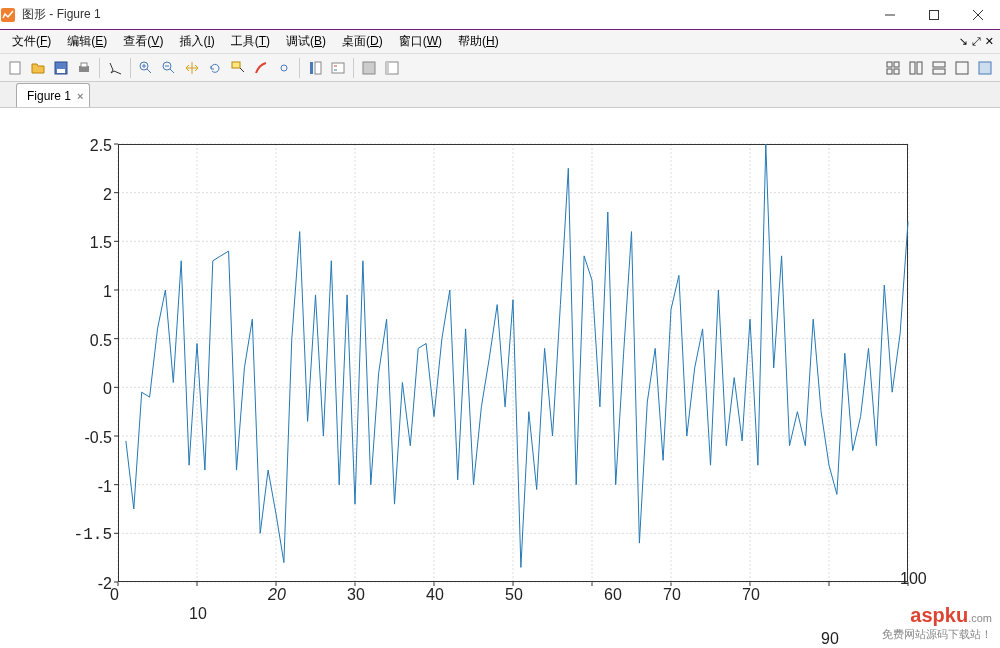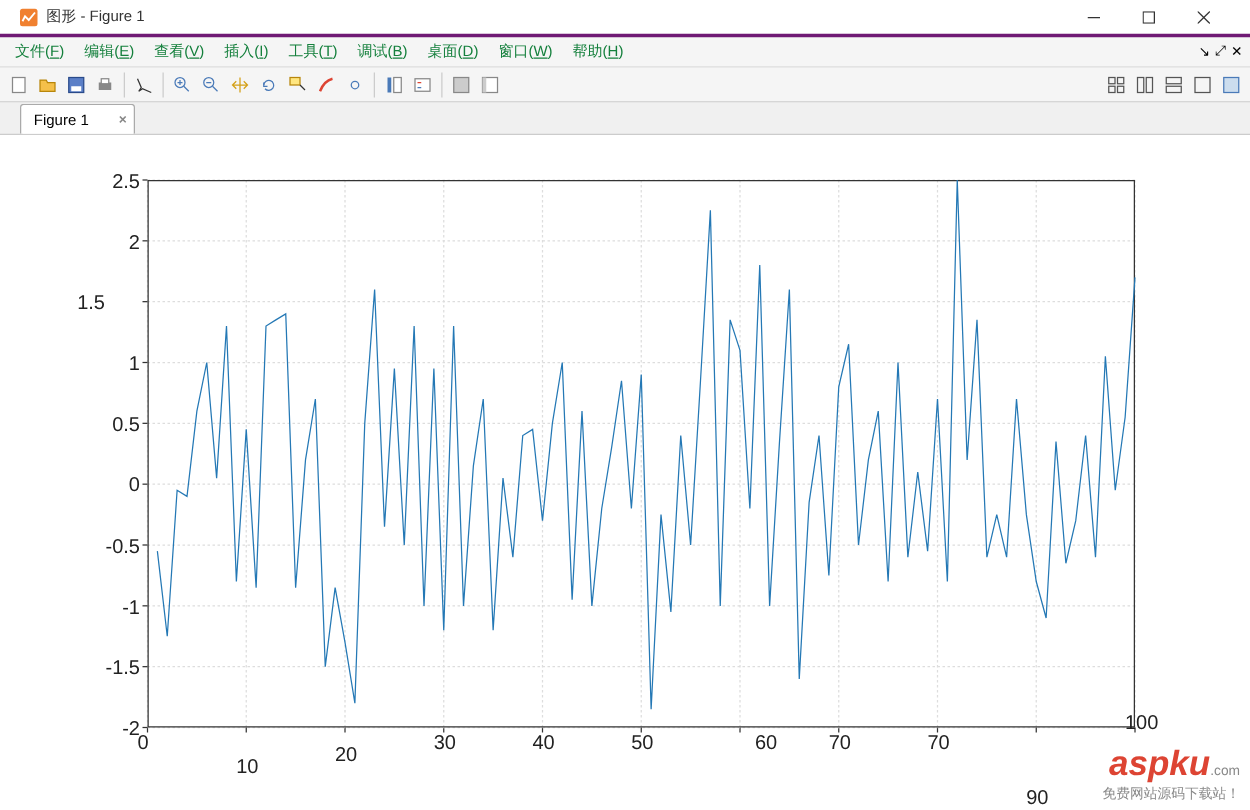--- a/index.html
+++ b/index.html
@@ -1,38 +1,38 @@
 <!DOCTYPE html>
 <html><head>
 <meta charset="utf-8">
 <style>
 * { margin: 0; padding: 0; box-sizing: border-box; }
 body { font-family: "Microsoft YaHei", "Segoe UI", sans-serif; font-size: 12px; background: #f0f0f0; width: 1000px; height: 648px; overflow: hidden; }
-.titlebar { height: 30px; background: #fff; border-bottom: 3px solid #701a75; display: flex; align-items: center; padding: 0 15px; }
+.titlebar { height: 30px; background: #fff; border-bottom: 1px solid #701a75; display: flex; align-items: center; padding: 0 0; }
 .titlebar .app-icon { width: 16px; height: 16px; margin-right: 6px; }
 .titlebar .title-text { flex: 1; font-size: 12px; color: #333; }
 .titlebar .win-btn { width: 44px; height: 30px; display: flex; align-items: center; justify-content: center; color: #333; }
 .menubar { height: 24px; background: #f5f5f5; border-bottom: 1px solid #ddd; display: flex; align-items: center; padding: 0 4px; position: relative; }
-.menubar .menu-item { padding: 2px 8px; font-size: 12px; color: #15803d; }
+.menubar .menu-item { padding: 2px 8px; font-size: 12px; color: #000000; }
 .menubar .menu-item u { text-decoration: underline; }
 .menubar .dock-icons { position: absolute; right: 6px; display: flex; gap: 4px; }
 .menubar .dock-icons span { font-size: 11px; }
 .toolbar { height: 28px; background: #f5f5f5; border-bottom: 1px solid #ccc; display: flex; align-items: center; padding: 0 4px; gap: 1px; }
 .tool-btn { width: 22px; height: 22px; display: flex; align-items: center; justify-content: center; border-radius: 2px; }
 .tool-sep { width: 1px; height: 20px; background: #ccc; margin: 0 3px; }
 .tool-right { margin-left: auto; display: flex; gap: 1px; }
 .tabstrip { height: 26px; background: #f0f0f0; border-bottom: 1px solid #ccc; display: flex; align-items: flex-end; padding-left: 2px; }
 .tab-corner { width: 14px; height: 20px; }
-.tab { height: 24px; background: #fff; border: 1px solid #aaa; border-bottom: none; border-radius: 3px 3px 0 0; padding: 0 6px 0 10px; display: flex; align-items: center; gap: 24px; font-size: 12px; }
+.tab { height: 24px; background: #fff; border: 1px solid #aaa; border-bottom: none; border-radius: 3px 3px 0 0; padding: 0 6px 0 10px; display: flex; align-items: center; gap: 6px; font-size: 12px; }
 .tab .close-x { color: #888; font-size: 11px; font-weight: bold; }
 .figure-area { position: absolute; top: 108px; left: 0; right: 0; bottom: 0; background: #fff; }
 .plot-container { position: absolute; left: 118px; top: 36px; width: 790px; height: 438px; }
 .axis-label { position: absolute; font-size: 16px; color: #222; }
 .watermark { position: absolute; right: 8px; bottom: 6px; font-size: 11px; color: #888; text-align: right; }
-.watermark .brand { font-size: 28px; font-weight: bold; font-style: italic; color: #d43; }
+.watermark .brand { font-size: 20px; font-weight: bold; color: #d43; }
 </style>
 </head>
 <body>
 
 <div class="titlebar">
   <span class="app-icon">
     <svg width="16" height="16" viewBox="0 0 16 16">
         <rect x="1" y="1" width="14" height="14" fill="#f08030" rx="2"></rect>
         <path d="M3 11 L5 7 L8 10 L13 4" stroke="#fff" stroke-width="1.5" fill="none"></path>
       </svg>
@@ -260,34 +260,34 @@
         <line x1="0" y1="48.666666666666686" x2="790" y2="48.666666666666686" stroke="#ddd" stroke-dasharray="2,2"></line>
         <line x1="-4" y1="48.666666666666686" x2="0" y2="48.666666666666686" stroke="#333"></line>
         <line x1="0" y1="0" x2="790" y2="0" stroke="#ddd" stroke-dasharray="2,2"></line>
         <line x1="-4" y1="0" x2="0" y2="0" stroke="#333"></line>
         <rect x="0.5" y="0.5" width="789" height="437" fill="none" stroke="#333"></rect>
         <path d="M7.9 296.9 L15.8 365.0 L23.7 248.2 L31.6 253.1 L39.5 184.9 L47.4 146.0 L55.3 238.5 L63.2 116.8 L71.1 321.2 L79.0 199.5 L86.9 326.1 L94.8 116.8 L102.7 111.9 L110.6 107.1 L118.5 326.1 L126.4 223.9 L134.3 175.2 L142.2 389.3 L150.1 326.1 L158.0 369.9 L165.9 418.5 L173.8 194.7 L181.7 87.6 L189.6 277.4 L197.5 150.9 L205.4 292.0 L213.3 116.8 L221.2 340.7 L229.1 150.9 L237.0 360.1 L244.9 116.8 L252.8 340.7 L260.7 228.7 L268.6 175.2 L276.5 360.1 L284.4 238.5 L292.3 301.7 L300.2 204.4 L308.1 199.5 L316.0 272.5 L323.9 194.7 L331.8 146.0 L339.7 335.8 L347.6 184.9 L355.5 340.7 L363.4 262.8 L371.3 214.1 L379.2 160.6 L387.1 262.8 L395.0 155.7 L402.9 423.4 L410.8 267.7 L418.7 345.5 L426.6 204.4 L434.5 292.0 L442.4 160.6 L450.3 24.3 L458.2 340.7 L466.1 111.9 L474.0 136.3 L481.9 262.8 L489.8 68.1 L497.7 340.7 L505.6 209.3 L513.5 87.6 L521.4 399.1 L529.3 257.9 L537.2 204.4 L545.1 316.3 L553.0 165.5 L560.9 131.4 L568.8 292.0 L576.7 223.9 L584.6 184.9 L592.5 321.2 L600.4 146.0 L608.3 301.7 L616.2 233.6 L624.1 296.9 L632.0 175.2 L639.9 321.2 L647.8 0.0 L655.7 223.9 L663.6 111.9 L671.5 301.7 L679.4 267.7 L687.3 301.7 L695.2 175.2 L703.1 267.7 L711.0 321.2 L718.9 350.4 L726.8 209.3 L734.7 306.6 L742.6 272.5 L750.5 204.4 L758.4 301.7 L766.3 141.1 L774.2 248.2 L782.1 189.8 L790.0 77.9 " fill="none" stroke="#2478b5" stroke-width="1"></path>
       </svg>
   </div>
   <div id="ytick-labels">
       <div class="axis-label" style="right: 888px; top: 467px;">-2</div>
-      <div class="axis-label" style="right: 888px; top: 418.333px;">-1.5</div>
+      <div class="axis-label" style="right: 888px; top: 418.333px; font-family: Liberation Mono, monospace;">-1.5</div>
       <div class="axis-label" style="right: 888px; top: 369.667px;">-1</div>
       <div class="axis-label" style="right: 888px; top: 321px;">-0.5</div>
       <div class="axis-label" style="right: 888px; top: 272.333px;">0</div>
       <div class="axis-label" style="right: 888px; top: 223.667px;">0.5</div>
       <div class="axis-label" style="right: 888px; top: 175px;">1</div>
-      <div class="axis-label" style="right: 916px; top: 126.333px;">1.5</div>
+      <div class="axis-label" style="right: 888px; top: 126.333px;">1.5</div>
       <div class="axis-label" style="right: 888px; top: 77.6667px;">2</div>
       <div class="axis-label" style="right: 888px; top: 29px;">2.5</div>
     </div>
   <div id="xtick-labels">
       <div class="axis-label" style="left: 110px; top: 478px;">0</div>
       <div class="axis-label" style="left: 189px; top: 497px;">10</div>
-      <div class="axis-label" style="left: 268px; top: 488px;">20</div>
+      <div class="axis-label" style="left: 268px; top: 478px; font-style: italic;">20</div>
       <div class="axis-label" style="left: 347px; top: 478px;">30</div>
       <div class="axis-label" style="left: 426px; top: 478px; text-align: right;">40</div>
       <div class="axis-label" style="left: 505px; top: 478px;">50</div>
       <div class="axis-label" style="left: 604px; top: 478px; text-align: right;">60</div>
       <div class="axis-label" style="left: 663px; top: 478px;">70</div>
       <div class="axis-label" style="left: 742px; top: 478px;">70</div>
       <div class="axis-label" style="left: 821px; top: 478px; margin-top: 44px;">90</div>
       <div class="axis-label" style="left: 900px; top: 462px;">100</div>
     </div>
   <div class="watermark">

